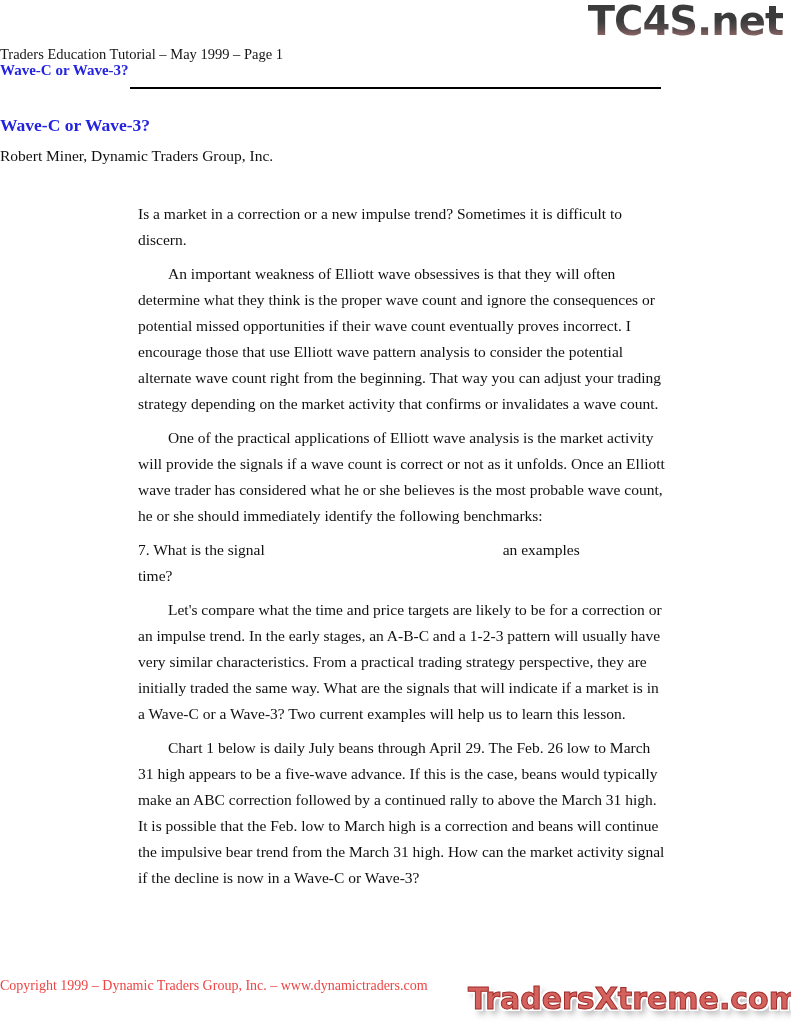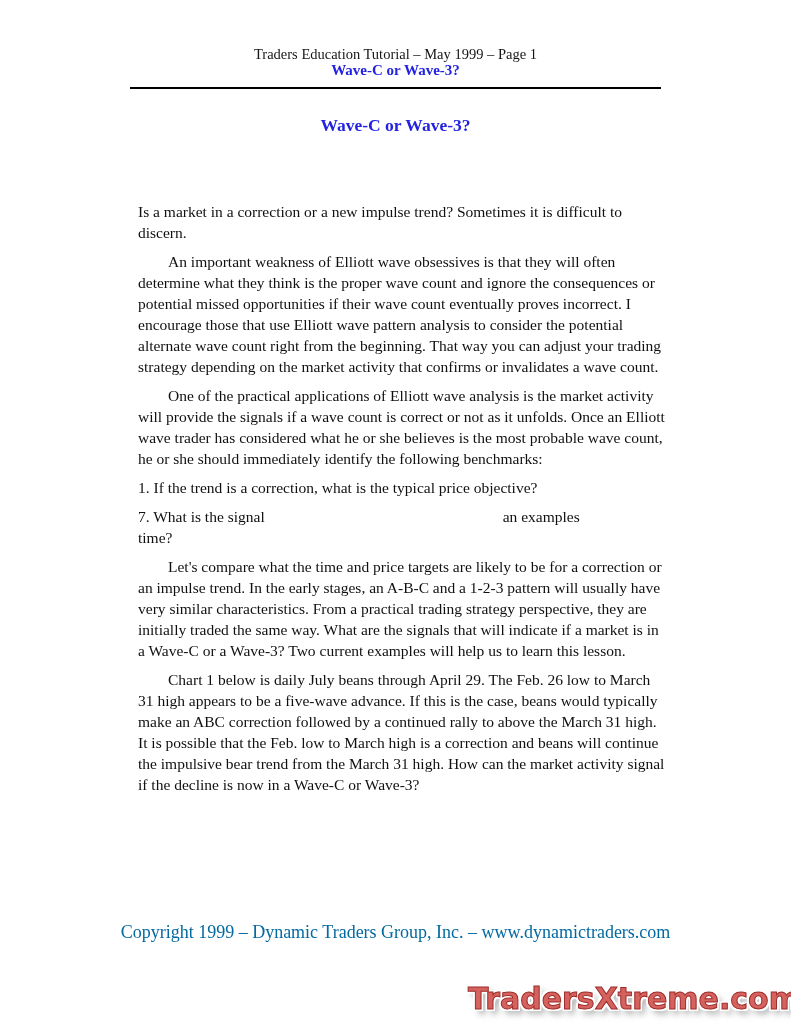--- a/index.html
+++ b/index.html
@@ -23,21 +23,21 @@
     font-size: 40px;
     letter-spacing: -1px;
     line-height: 1;
     background: linear-gradient(180deg, #3c3c3c 0%, #3b3b3b 48%, #5a4c4e 70%, #8e6767 88%, #a58484 100%);
     -webkit-background-clip: text;
     background-clip: text;
     color: transparent;
   }
 
   
-  .center-line { position: absolute; left: 0; right: 0; text-align: center; }
+  .center-line { position: absolute; left: 0; right: 0; }
   .hdr1 { top: 46px; font-size: 14.5px; color: #151515; }
   .hdr2 { top: 62px; font-size: 15px; font-weight: 700; color: #2222e0; }
   .header-rule {
     position: absolute;
     top: 87px;
     left: 130px;
     width: 531px;
     height: 2px;
     background: #000000;
   }
@@ -46,21 +46,21 @@
   .article-title { top: 115px; font-size: 17.5px; font-weight: 700; color: #2222e0; }
   .article-byline { top: 147px; font-size: 15.5px; color: #101010; }
 
   
   .content {
     position: absolute;
     top: 201px;
     left: 138px;
     width: 527px;
     font-size: 15.5px;
-    line-height: 21px;
+    line-height: 26px;
   }
   .content p { margin: 0 0 8px 0; }
   .content p.indent { text-indent: 30px; }
   .q2-gap { display: inline-block; width: 238px; }
 
   
   .dlsub-watermark {
     position: absolute;
     top: 489px;
     left: 253px;
@@ -72,21 +72,21 @@
     color: #c51f28;
     -webkit-text-stroke: 0.5px #7d0e14;
     text-shadow:
       -3px -3px 0 #ffffff, 3px -3px 0 #ffffff, -3px 3px 0 #ffffff, 3px 3px 0 #ffffff,
       -3px 0 0 #ffffff, 3px 0 0 #ffffff, 0 -3px 0 #ffffff, 0 3px 0 #ffffff,
       6px 7px 9px rgba(70,70,70,0.6);
     z-index: 5;
   }
 
   
-  .footer-copyright { top: 922px; font-size: 18px; color: #0369a1; }
+  .footer-copyright { top: 978px; font-size: 14px; color: #ef4444; }
 
   
   .tx-logo {
     position: absolute;
     top: 984px;
     left: 468px;
     font-family: "DejaVu Sans", sans-serif;
     font-weight: 700;
     font-size: 30px;
     line-height: 1;
@@ -98,38 +98,39 @@
       -2px 0 0 #ffffff, 2px 0 0 #ffffff, 0 -2px 0 #ffffff, 0 2px 0 #ffffff,
       4px 5px 6px rgba(80,80,80,0.55);
     z-index: 5;
   }
 </style>
 </head>
 <body>
 
 <div id="page">
 
+  <div class="tc4s-logo">TC4S.net</div>
 
   <div class="center-line hdr1">Traders Education Tutorial – May 1999 – Page 1</div>
 
   <div class="center-line hdr2">Wave-C or Wave-3?</div>
 
   <div class="header-rule"></div>
 
   <div class="center-line article-title">Wave-C or Wave-3?</div>
 
+  <div class="center-line article-byline">Robert Miner, Dynamic Traders Group, Inc.</div>
 
   <div class="content">
     <p>Is a market in a correction or a new impulse trend? Sometimes it is difficult to discern.</p>
 
     <p class="indent">An important weakness of Elliott wave obsessives is that they will often determine what they think is the proper wave count and ignore the consequences or potential missed opportunities if their wave count eventually proves incorrect. I encourage those that use Elliott wave pattern analysis to consider the potential alternate wave count right from the beginning. That way you can adjust your trading strategy depending on the market activity that confirms or invalidates a wave count.</p>
 
     <p class="indent">One of the practical applications of Elliott wave analysis is the market activity will provide the signals if a wave count is correct or not as it unfolds. Once an Elliott wave trader has considered what he or she believes is the most probable wave count, he or she should immediately identify the following benchmarks:</p>
 
-    <p>1. If the trend is a correction, what is the typical price objective?</p>
 
     <p><span>7. What is the signal</span><span class="q2-gap"></span><span>an examples</span><br><span>time?</span></p>
 
     <p class="indent">Let's compare what the time and price targets are likely to be for a correction or an impulse trend. In the early stages, an A-B-C and a 1-2-3 pattern will usually have very similar characteristics. From a practical trading strategy perspective, they are initially traded the same way. What are the signals that will indicate if a market is in a Wave-C or a Wave-3? Two current examples will help us to learn this lesson.</p>
 
     <p class="indent">Chart 1 below is daily July beans through April 29. The Feb. 26 low to March 31 high appears to be a five-wave advance. If this is the case, beans would typically make an ABC correction followed by a continued rally to above the March 31 high. It is possible that the Feb. low to March high is a correction and beans will continue the impulsive bear trend from the March 31 high. How can the market activity signal if the decline is now in a Wave-C or Wave-3?</p>
   </div>
 
 
   <div class="center-line footer-copyright">Copyright 1999 – Dynamic Traders Group, Inc. – www.dynamictraders.com</div>

